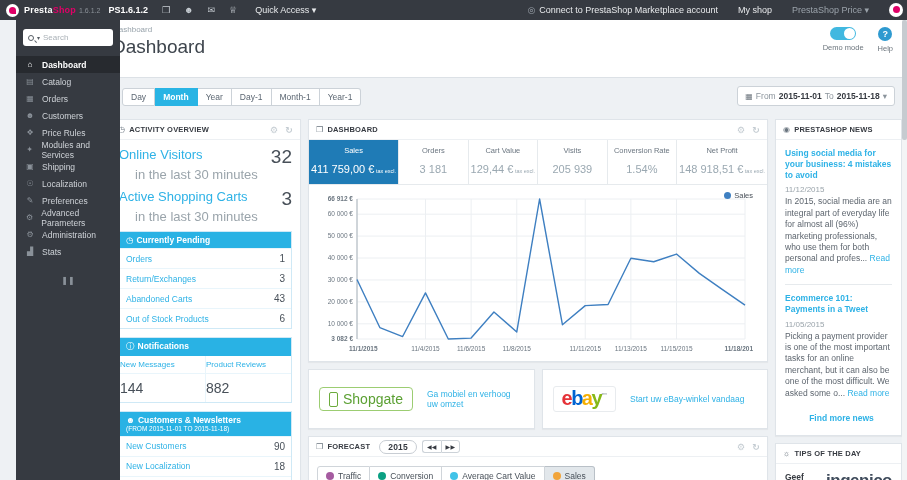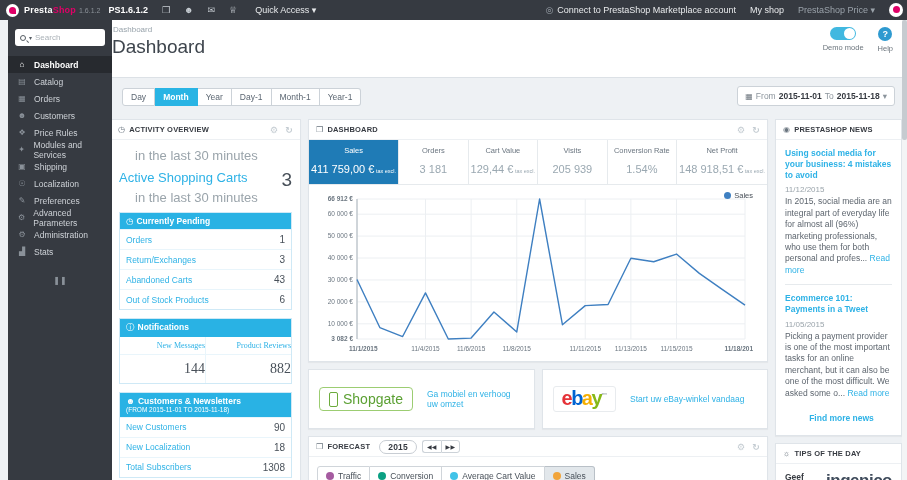--- a/index.html
+++ b/index.html
@@ -11,29 +11,29 @@
   .topbar { position:absolute; top:0; left:0; width:100%; height:20px; background:#363a41;
     display:flex; align-items:center; color:#fff; font-size:9px; z-index:40; padding:0 4px 0 6px; }
   .logo-circle { width:13px; height:13px; border-radius:50%; background:#fff; position:relative; margin-right:5px; flex:0 0 auto; }
   .logo-circle::after { content:""; position:absolute; left:3px; top:3px; width:7px; height:7px; border-radius:50% 50% 0 50%; background:#df0067; }
   .brand { font-weight:bold; letter-spacing:.2px; }
   .brand .shop { color:#df0067; }
   .brand-ver { color:#8b9198; font-size:7px; margin:0 8px 0 3px; }
   .ps-ver { font-weight:bold; margin-right:14px; }
   .tb-ico { color:#c7cdd3; font-size:9px; margin-right:14px; cursor:pointer; }
   .quick-access { color:#e8eaec; margin-left:4px; cursor:pointer; }
-  .topbar-right { margin-left:auto; display:flex; align-items:center; gap:14px; }
+  .topbar-right { margin-left:auto; display:flex; align-items:center; gap:20px; }
   .mk-ico { color:#9aa2aa; margin-right:4px; }
   .tb-link { color:#e8eaec; cursor:pointer; }
   .tb-user { color:#9aa2aa; cursor:pointer; }
   .avatar { width:14px; height:14px; border-radius:50%; background:#fff; position:relative; }
   .avatar::after { content:""; position:absolute; left:4px; top:3px; width:7px; height:7px; border-radius:50%; background:#df0067; }
 
   
-  .sidebar { position:absolute; top:20px; left:8px; width:104px; height:460px; background:#363a41; z-index:30; }
+  .sidebar { position:absolute; top:20px; left:16px; width:104px; height:460px; background:#363a41; z-index:30; }
   .side-search { margin:9px 7px 10px 7px; height:17px; background:#fff; border-radius:3px;
     display:flex; align-items:center; padding:0 5px; gap:3px; }
   .mag { width:6px; height:6px; border:1.3px solid #565d64; border-radius:50%; position:relative; flex:0 0 auto; }
   .mag::after { content:""; position:absolute; left:5px; top:5px; width:3px; height:1.3px; background:#565d64; transform:rotate(45deg); }
   .side-search .caret { color:#565d64; font-size:6px; }
   .side-search .ph { color:#aab1b7; font-size:8px; }
   .side-item { height:17px; display:flex; align-items:center; gap:7px; padding-left:9px;
     color:#cfd3d8; font-size:8.5px; cursor:pointer; }
   .side-item .s-ico { width:10px; color:#8a9199; font-size:8px; text-align:center; }
   .side-item.active { background:#272a2f; color:#fff; font-weight:bold; }
@@ -87,21 +87,21 @@
   .stat-sub { font-size:13px; color:#9aa4ab; margin:1px 0 7px 16px; }
   .act-section { margin-bottom:8px; border:1px solid #cfe9f6; }
   .act-sec-hd { background:#29b2e4; color:#fff; padding:3px 6px; font-size:8.5px; font-weight:bold; }
   .act-sec-hd .sub { font-size:6.5px; font-weight:normal; display:block; line-height:1.2; }
   .act-sec-hd .h-ico { margin-right:3px; font-weight:normal; }
   .act-row { display:flex; align-items:center; padding:4px 6px; border-top:1px solid #e9f5fb; }
   .act-row:first-of-type { border-top:none; }
   .act-row .r-label { color:#2eb2e6; font-size:8.5px; cursor:pointer; }
   .act-row .r-value { margin-left:auto; color:#485059; font-size:10px; }
   .act-cols { display:flex; }
-  .act-col { flex:1; text-align:right; padding:4px 0 6px 0;font-family:Liberation Serif, serif; }
+  .act-col { flex:1; text-align:left; padding:4px 0 6px 0; }
   .act-col + .act-col { border-left:1px solid #e9f5fb; }
   .act-col .c-label { color:#2eb2e6; font-size:8px; padding-bottom:4px; border-bottom:1px solid #e9f5fb; margin:0 0 6px 0; cursor:pointer; }
   .act-col .c-value { color:#485059; font-size:14px; }
 
   
   .kpi-row { display:flex; border-bottom:1px solid #e6eaed; }
   .kpi { flex:1; text-align:center; padding:6px 2px 9px 2px; border-right:1px solid #e6eaed; cursor:pointer; }
   .kpi:last-child { border-right:none; }
   .kpi .k-label { font-size:7.5px; color:#6b7680; margin-bottom:8px; }
   .kpi .k-value { font-size:11px; color:#9aa8b1; font-weight:300; white-space:nowrap; }
@@ -283,20 +283,24 @@
         <div class="panel">
           <div class="panel-hd">
             <span class="p-ico">◷</span>
             <span>ACTIVITY OVERVIEW</span>
             <span class="hd-actions">
               <span>⚙</span>
               <span>↻</span>
             </span>
           </div>
           <div class="act-body">
+              <div class="stat-line">
+                <span class="s-label">Online Visitors</span>
+                <span class="s-value">32</span>
+              </div>
               <div class="stat-sub">in the last 30 minutes</div>
               <div class="stat-line">
                 <span class="s-label">Active Shopping Carts</span>
                 <span class="s-value">3</span>
               </div>
               <div class="stat-sub">in the last 30 minutes</div>
               <div class="act-section">
                 <div class="act-sec-hd"><span class="h-ico">◷</span><span>Currently Pending</span></div>
                 <div class="act-row">
                   <span class="r-label">Orders</span>

